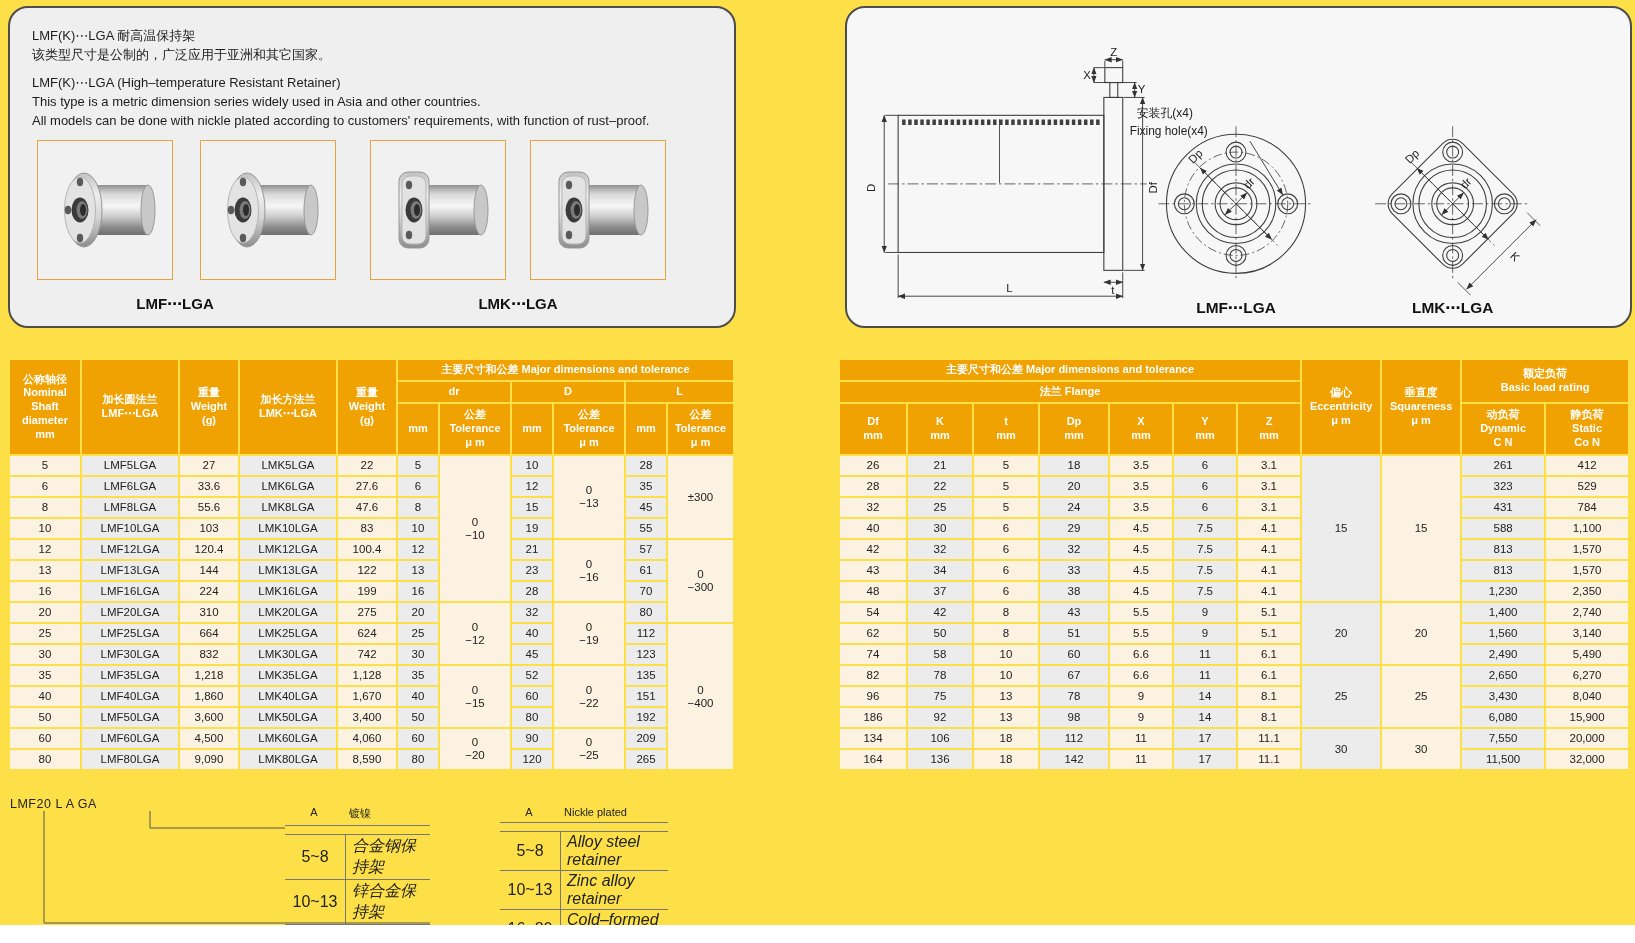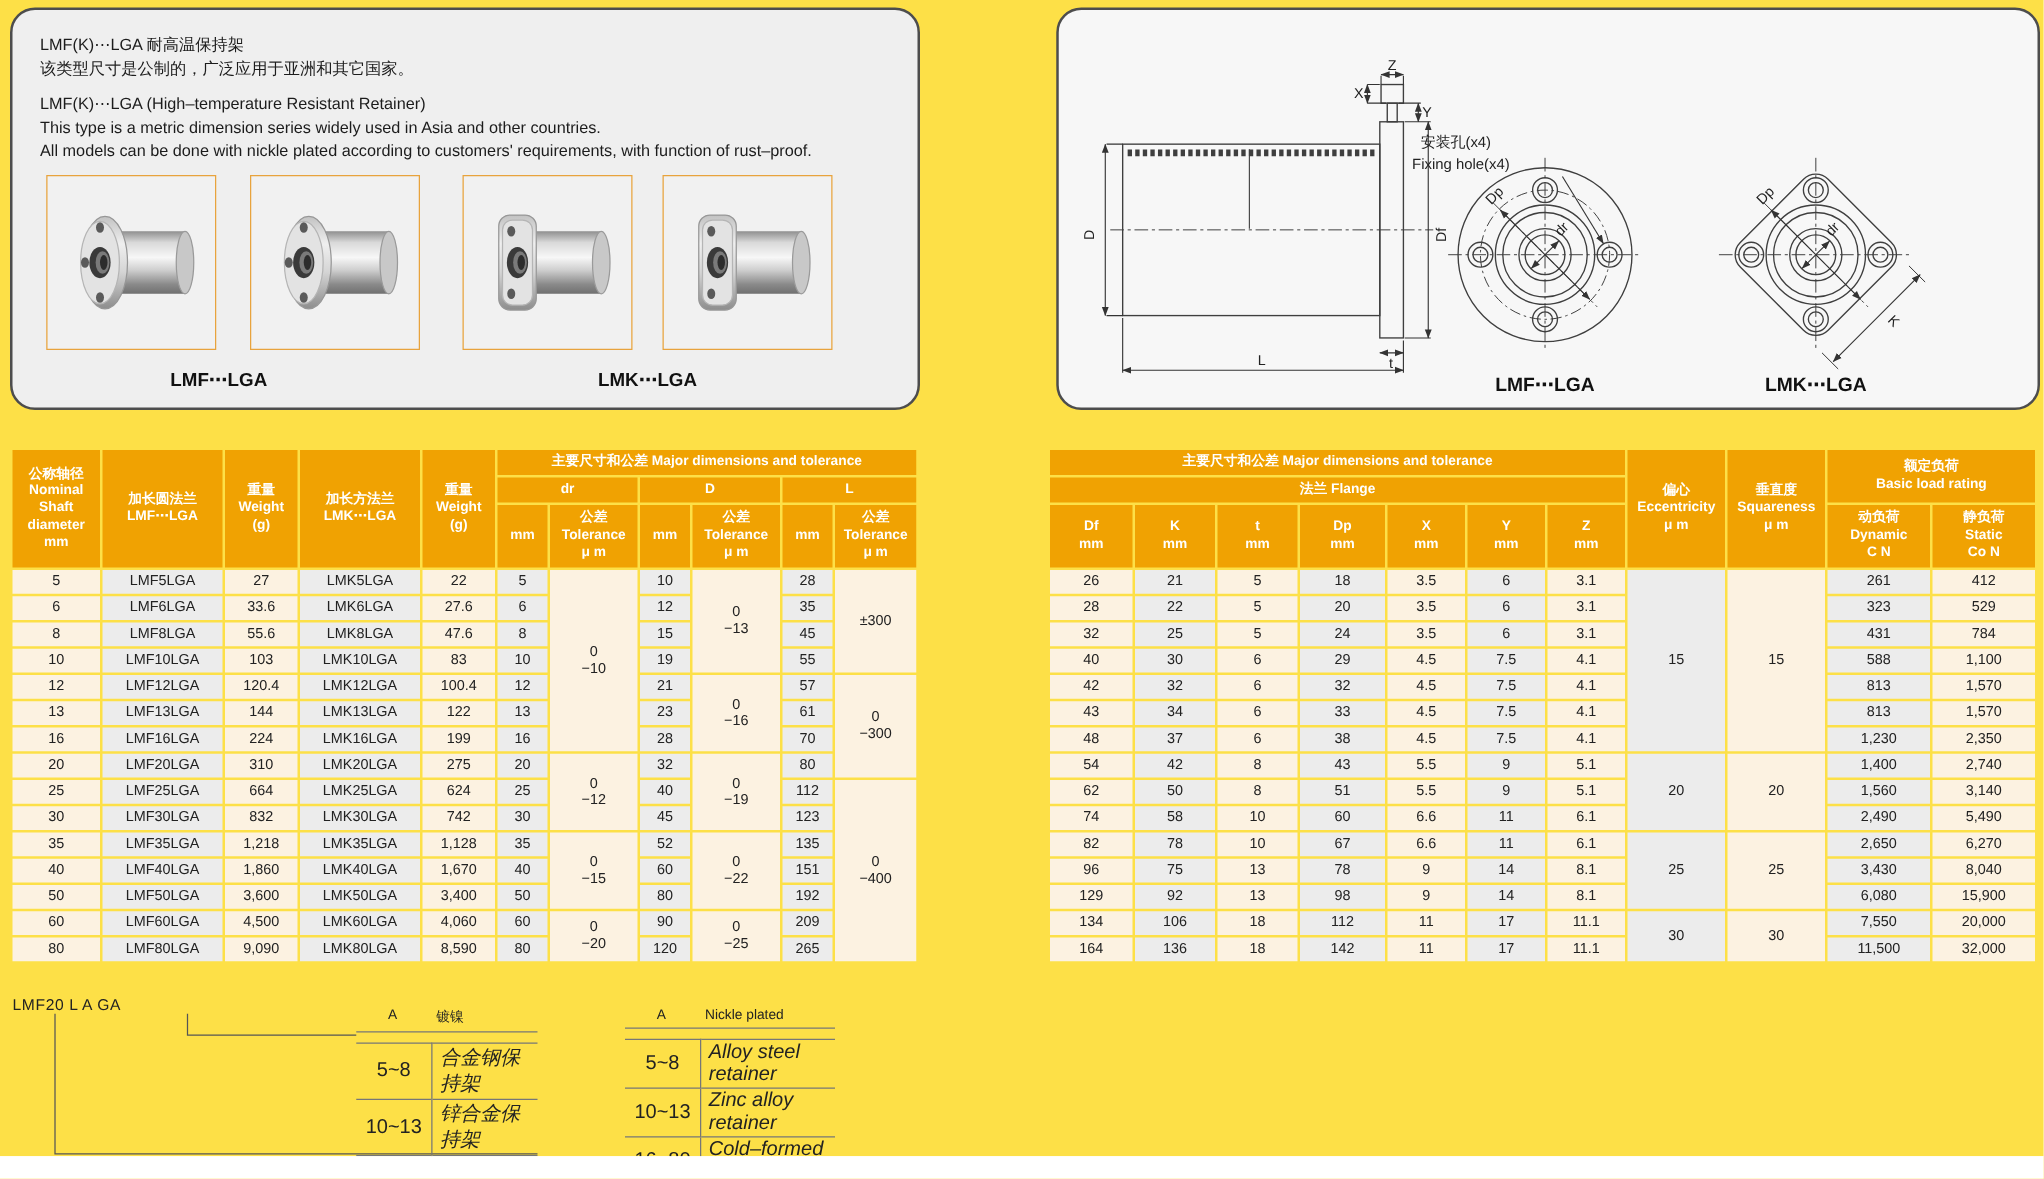--- a/index.html
+++ b/index.html
@@ -657,21 +657,21 @@
           <td class="gray">75</td>
           <td class="cream">13</td>
           <td class="gray">78</td>
           <td class="cream">9</td>
           <td class="gray">14</td>
           <td class="cream">8.1</td>
           <td class="gray">3,430</td>
           <td class="cream">8,040</td>
         </tr>
         <tr>
-          <td class="cream">129</td>
+          <td class="cream">186</td>
           <td class="gray">92</td>
           <td class="cream">13</td>
           <td class="gray">98</td>
           <td class="cream">9</td>
           <td class="gray">14</td>
           <td class="cream">8.1</td>
           <td class="gray">6,080</td>
           <td class="cream">15,900</td>
         </tr>
         <tr>

